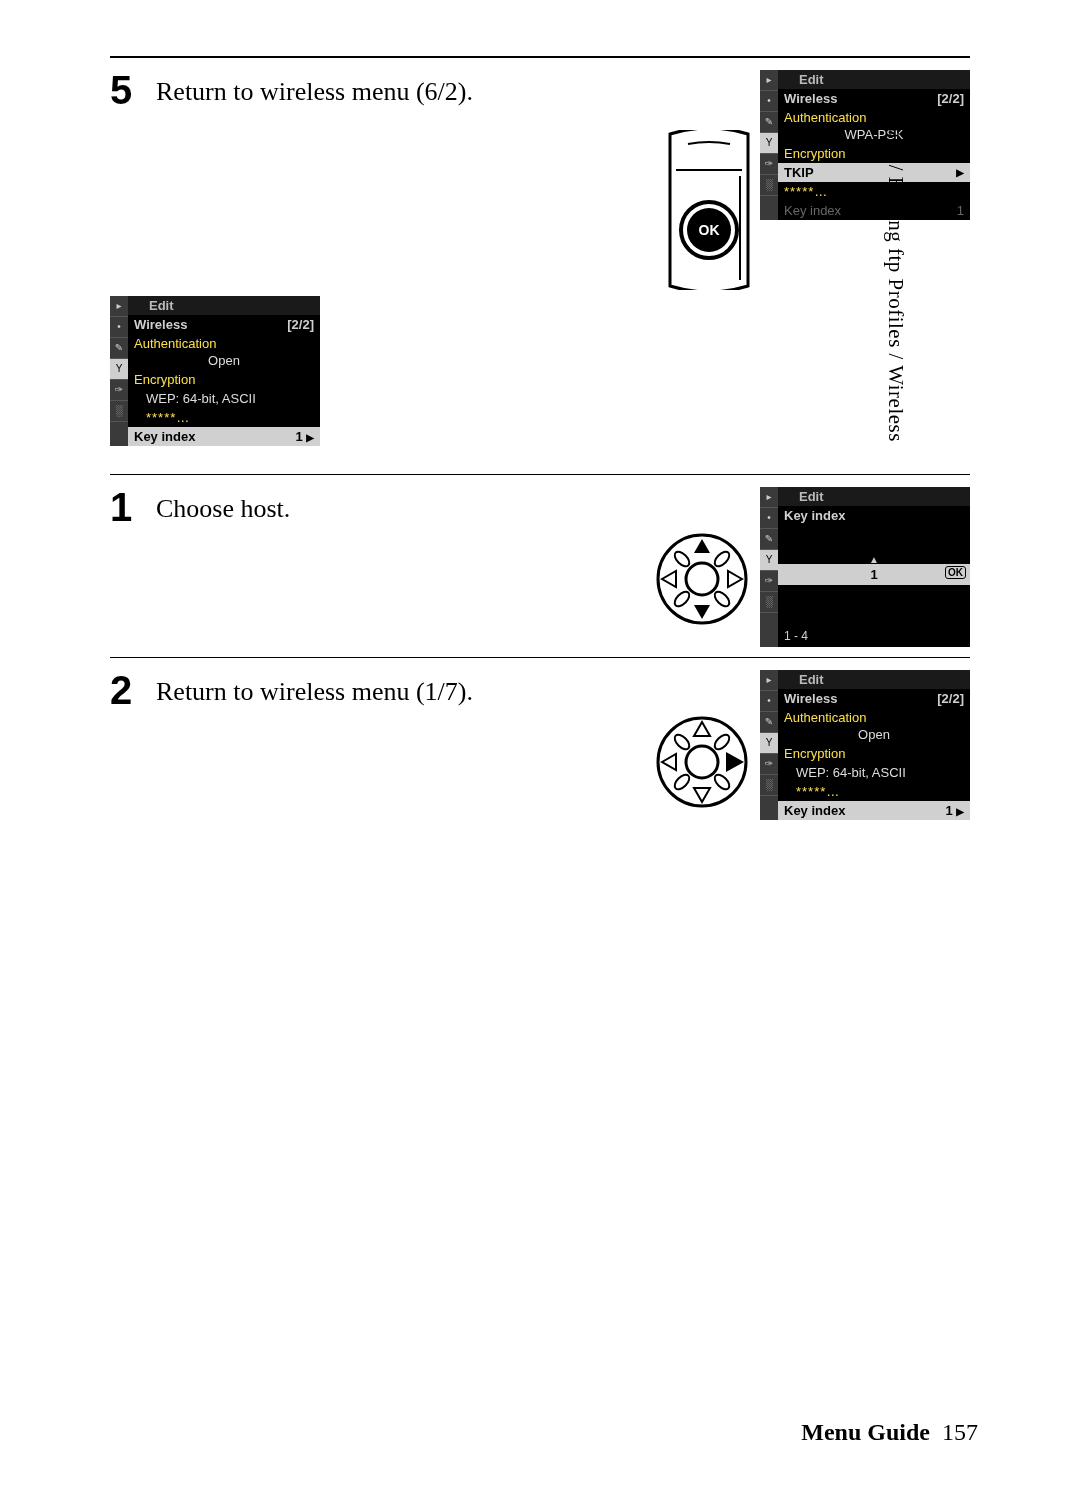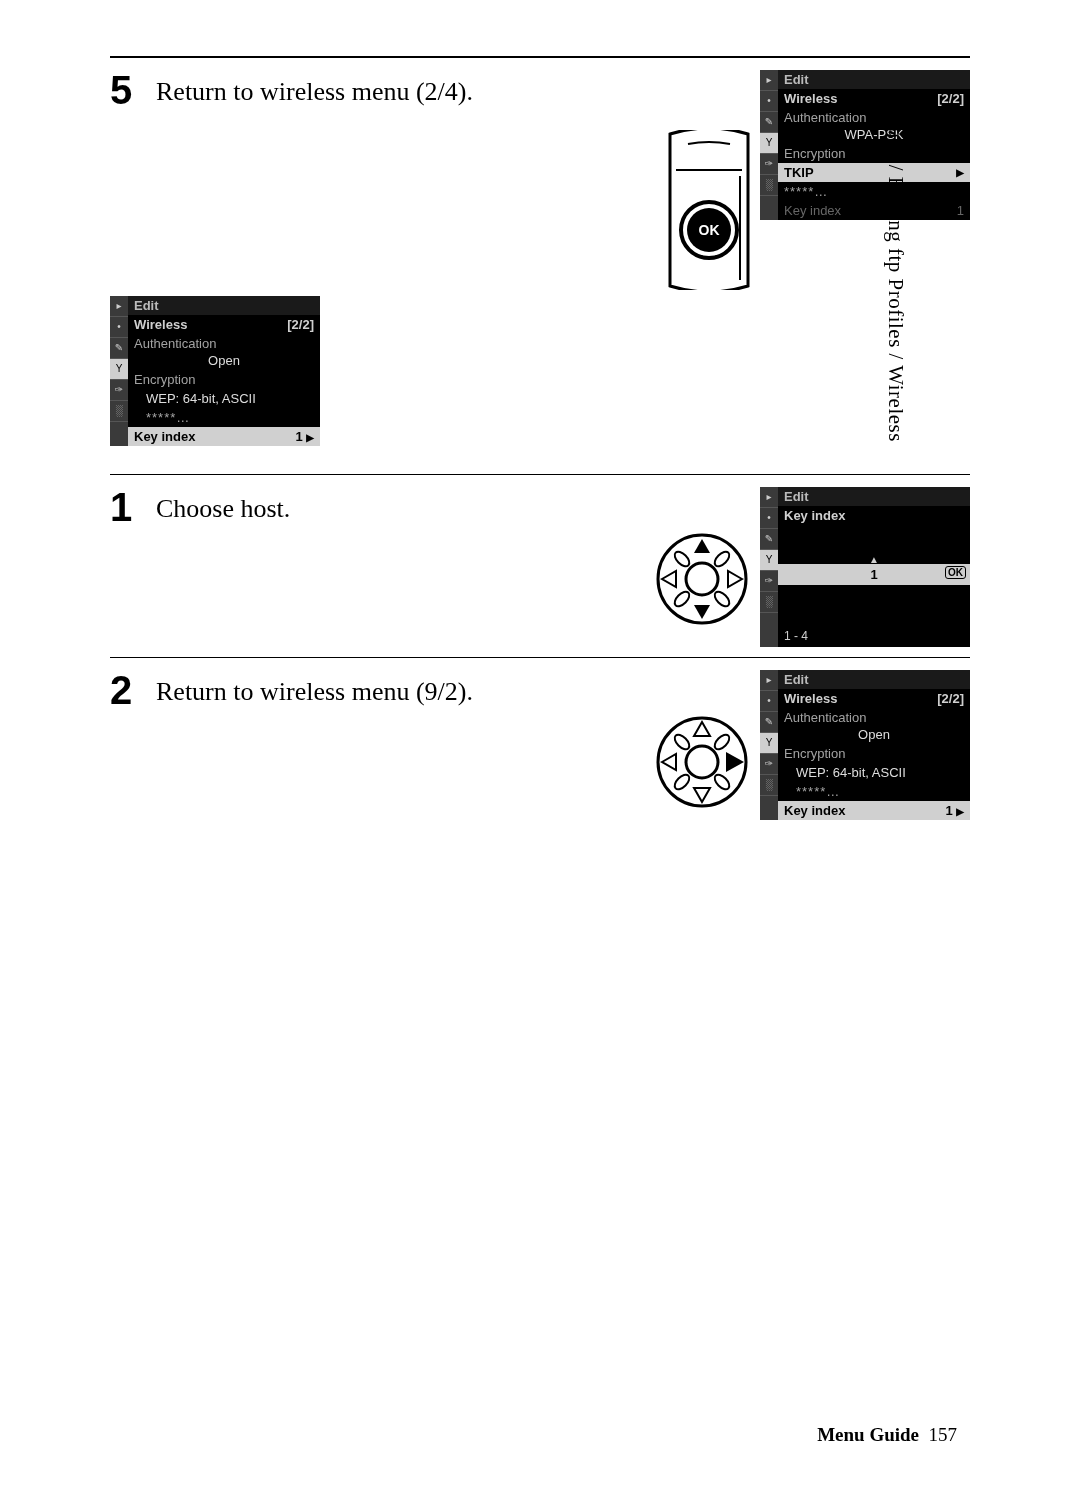--- a/index.html
+++ b/index.html
@@ -42,22 +42,22 @@
     right: 172px;
     top: 108px;
     font-size: 21px;
     font-family: Georgia, serif;
     writing-mode: vertical-rl;
     letter-spacing: 0.5px;
   }
   .footer {
     position: absolute;
     bottom: 40px;
-    right: 123px;
-    font-size: 19px;
+    right: 102px;
+    font-size: 24px;
   }
   .footer .mg { font-weight: 700; }
   .row {
     display: flex;
     justify-content: space-between;
     align-items: flex-start;
     gap: 18px;
   }
   .right-col {
     display: flex;
@@ -98,43 +98,43 @@
   }
   .lcd-icons .ic {
     height: 20px;
     border-bottom: 1px solid #555;
     font-size: 10px;
     color: #ccc;
     text-align: center;
     line-height: 20px;
   }
   .lcd-body { flex: 1; display: flex; flex-direction: column; }
-  .lcd-head { background: #1a1a1a; padding: 2px 6px; font-weight: 700; color:#bbb; }
+  .lcd-head { background: #1a1a1a; padding: 2px 21px; font-weight: 700; color:#bbb; }
   .lcd-title { background: #000; padding: 2px 6px; display:flex; justify-content:space-between; color:#cfcfcf; font-weight:700;}
-  .lcd-line { padding: 2px 6px; color: #a3a3a3; }
+  .lcd-line { padding: 2px 6px; color: #fde047; }
   .lcd-val { text-align: center; padding: 0 6px 2px 6px; color:#ddd; }
   .lcd-sel { background: #d0d0d0; color:#000; padding: 2px 6px; display:flex; justify-content:space-between; align-items:center; font-weight:700;}
   .lcd-dim { color:#666; padding: 2px 6px; display:flex; justify-content:space-between;}
   .lcd-center { background:#cfcfcf; color:#000; text-align:center; padding:3px 0; font-weight:700; position:relative;}
   .lcd-center .arr-up { position:absolute; left:50%; top:-10px; transform:translateX(-50%); color:#cfcfcf; font-size:10px;}
   .lcd-center .ok-badge { position:absolute; right:4px; top:2px; border:1px solid #000; font-size:10px; padding:0 2px; border-radius:3px;}
   .lcd-foot { padding:6px 6px 4px 6px; color:#cfcfcf; font-size:12px;}
   .tri { font-size:10px; }
   .lcd .pw { letter-spacing:1px; }
 </style>
 </head>
 <body>
 
 <div class="page">
   <div class="hr-top"></div>
 
   <div class="row">
     <div class="step" style="flex:1">
       <div class="step-num">5</div>
-      <div class="step-body">Return to wireless menu (2/4).</div>
+      <div class="step-body">Return to wireless menu (6/2).</div>
     </div>
     <div class="right-col">
       <div class="ok-shape">
         <svg viewBox="0 0 86 160" width="86" height="160">
           <path d="M4,4 Q43,-8 82,4 L82,156 Q43,168 4,156 Z" fill="#fff" stroke="#000" stroke-width="3"></path>
           <path d="M22,14 Q43,10 64,14" fill="none" stroke="#000" stroke-width="2"></path>
           <line x1="10" y1="40" x2="76" y2="40" stroke="#000" stroke-width="2"></line>
           <circle cx="43" cy="100" r="28" fill="#fff" stroke="#000" stroke-width="4"></circle>
           <circle cx="43" cy="100" r="22" fill="#000"></circle>
           <text x="43" y="105" text-anchor="middle" fill="#fff" font-family="Arial" font-size="14" font-weight="700">OK</text>
@@ -250,21 +250,21 @@
         </div>
       </div>
     </div>
   </div>
 
   <div class="hr-thin"></div>
 
   <div class="row">
     <div class="step" style="flex:1">
       <div class="step-num">2</div>
-      <div class="step-body">Return to wireless menu (9/2).</div>
+      <div class="step-body">Return to wireless menu (1/7).</div>
     </div>
     <div class="right-col">
       <div class="selector">
         <svg viewBox="0 0 96 96" width="96" height="96">
           <circle cx="48" cy="48" r="44" fill="#fff" stroke="#000" stroke-width="3"></circle>
           <circle cx="48" cy="48" r="16" fill="#fff" stroke="#000" stroke-width="3"></circle>
           <polygon points="48,8 40,22 56,22" fill="none" stroke="#000" stroke-width="2"></polygon>
           <polygon points="48,88 40,74 56,74" fill="none" stroke="#000" stroke-width="2"></polygon>
           <polygon points="8,48 22,40 22,56" fill="none" stroke="#000" stroke-width="2"></polygon>
           <polygon points="90,48 72,38 72,58" fill="#000"></polygon>

